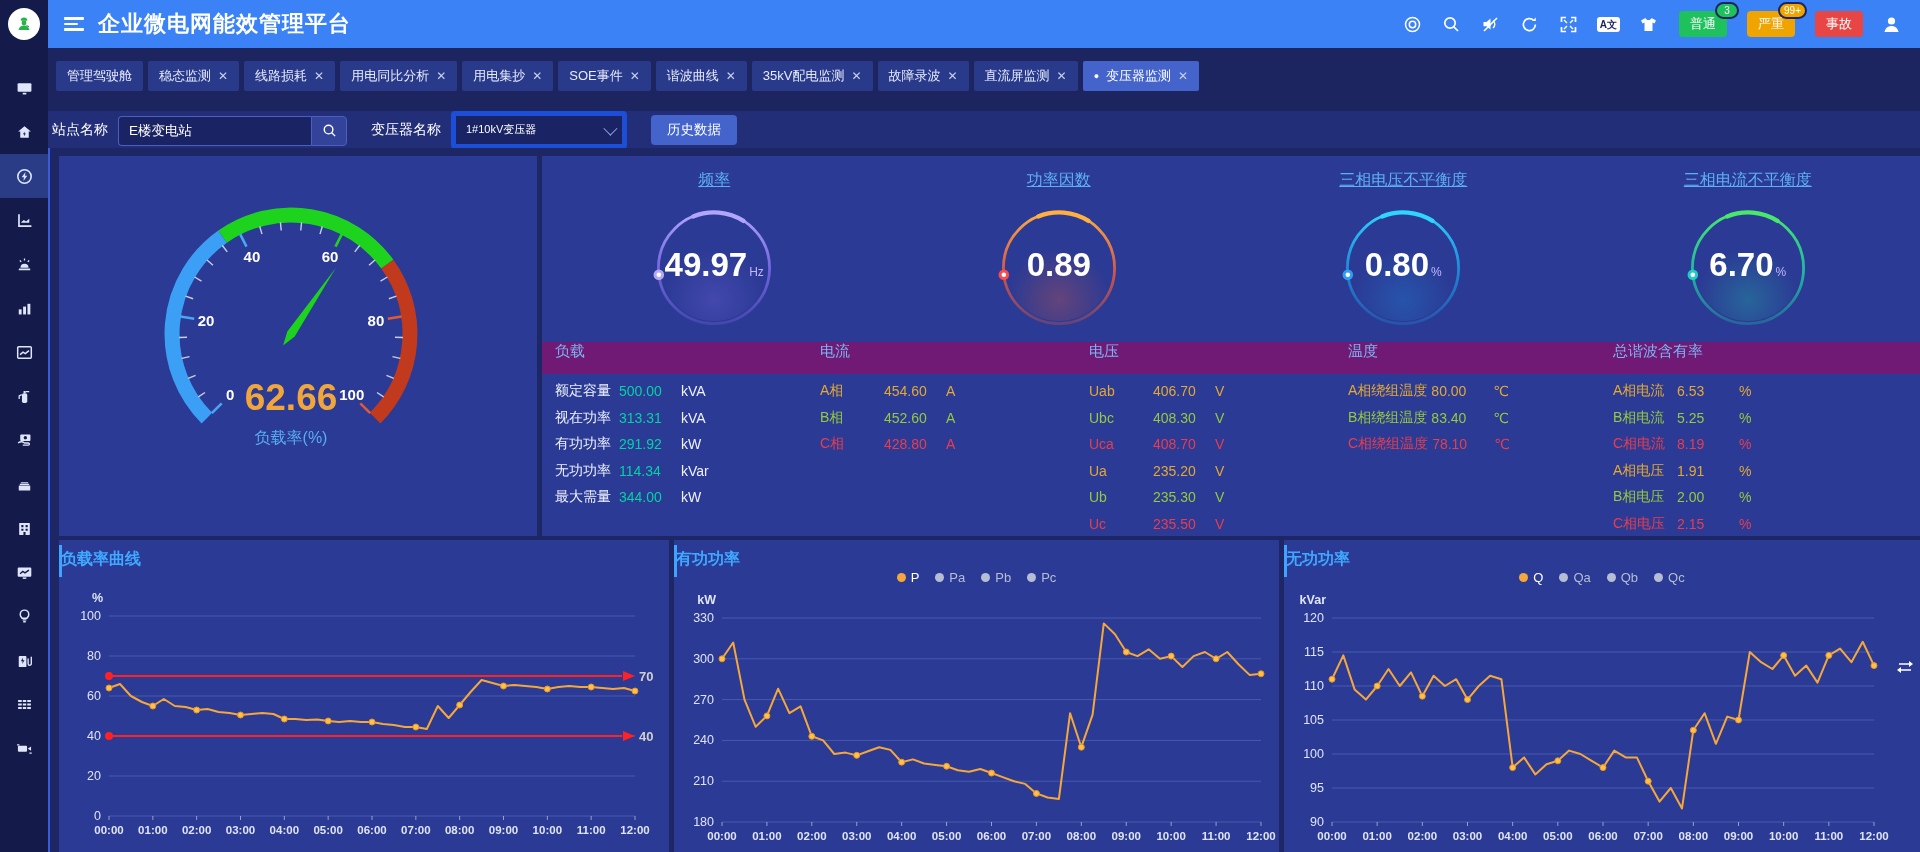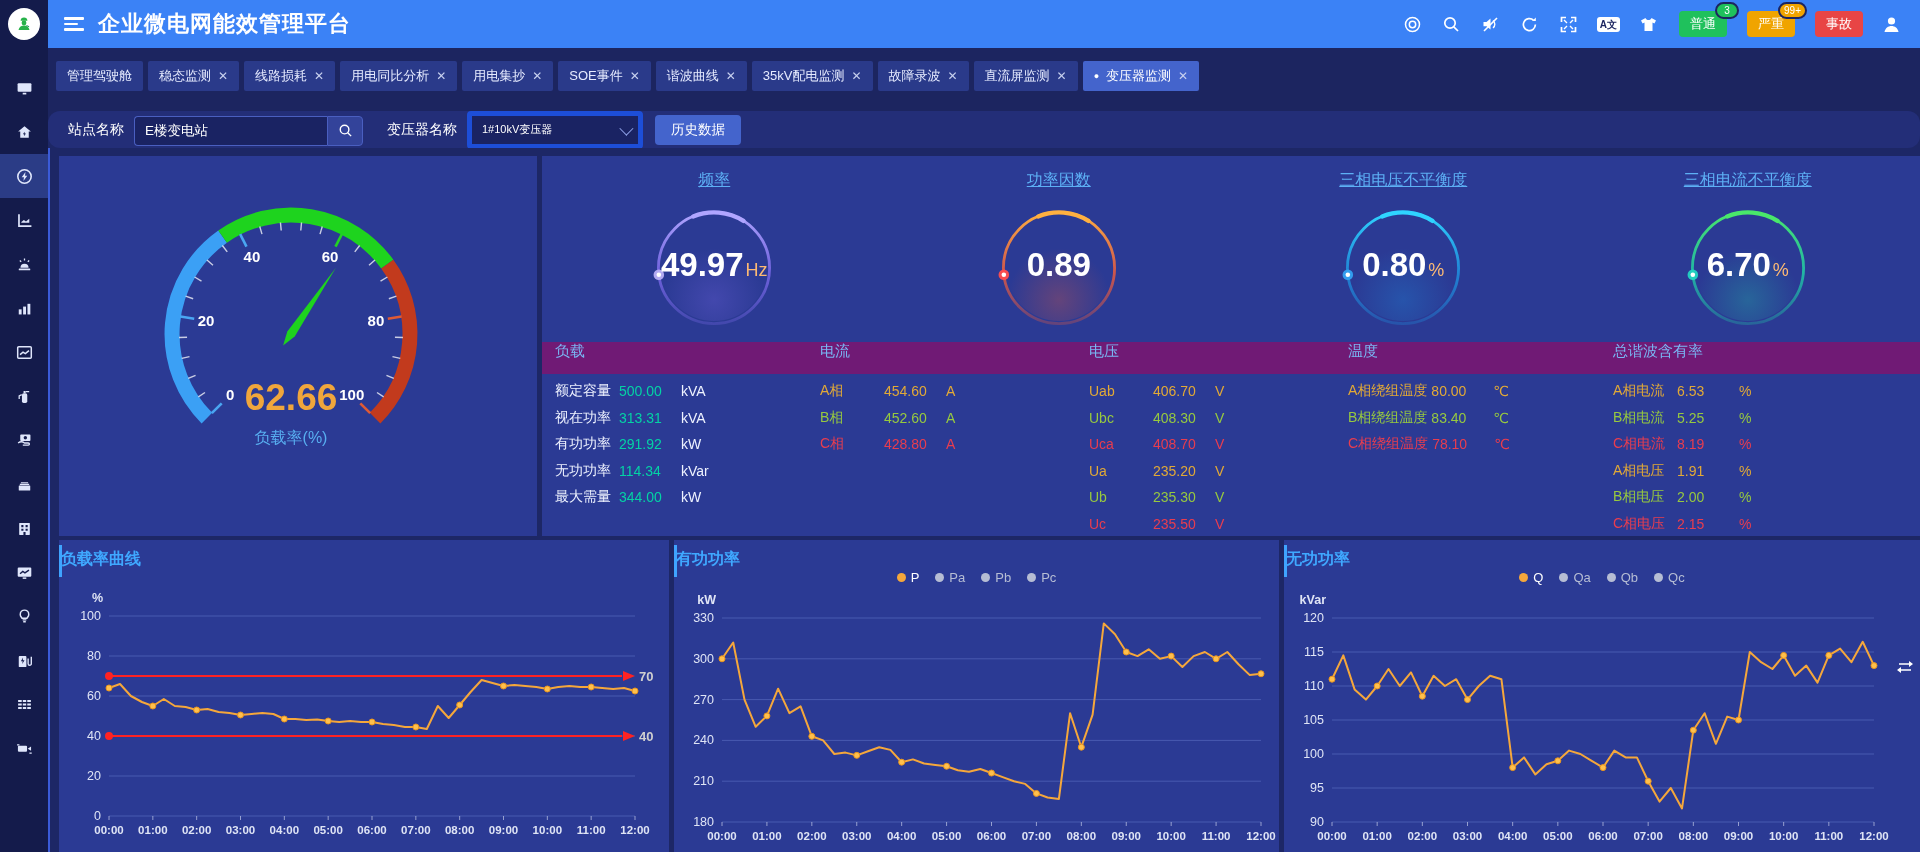--- a/index.html
+++ b/index.html
@@ -38,58 +38,58 @@
   .tabbar{position:absolute;left:48px;top:48px;right:0;height:61px;background:#1c2560;
           border-bottom:2px solid #3d5bcf;display:flex;align-items:flex-start;padding-top:13px;}
   .tabs{display:flex;gap:5px;padding-left:8px;}
   .tab{height:30px;background:#2a3a8a;color:#e6ebff;font-size:13px;display:flex;align-items:center;
        gap:7px;padding:0 11px;cursor:pointer;border-radius:2px;white-space:nowrap;}
   .tab.active{background:#4464cc;color:#fff;}
   .tab .dot{font-size:9px;line-height:1;}
   .tab-x{font-size:12px;color:#c9d2f0;cursor:pointer;line-height:1;}
   
   .filterbar{position:absolute;left:48px;top:111px;right:0;height:37px;background:#232e78;
-             display:flex;align-items:center;gap:10px;padding-left:20px;border-radius:12px;}
+             display:flex;align-items:center;gap:10px;padding-left:4px;}
   .f-label{font-size:14px;color:#fff;}
   .f-input-wrap{display:flex;height:28px;}
   .f-input-wrap input{width:172px;height:28px;background:#1a2363;border:1px solid #4a5fc0;
        border-right:none;border-radius:4px 0 0 4px;color:#fff;font-size:13.5px;padding:0 10px;
        outline:none;font-family:inherit;}
   .f-search-btn{width:36px;height:30px;background:#33439a;border:1px solid #4a5fc0;
        border-radius:0 4px 4px 0;display:flex;align-items:center;justify-content:center;
        color:#fff;cursor:pointer;box-sizing:border-box;}
   .f-search-btn svg{width:15px;height:15px;}
   .f-select{width:148px;height:28px;background:#1a2363;border:5px solid #1d4ed8;border-radius:4px;
        color:#fff;font-size:11px;display:flex;align-items:center;padding:0 8px 0 10px;
        cursor:pointer;justify-content:space-between;}
   .chev{width:9px;height:9px;border-right:1.6px solid #8fa2e8;border-bottom:1.6px solid #8fa2e8;
        transform:rotate(45deg) translateY(-2px);}
   .btn-history{height:30px;background:#4464cc;border:none;border-radius:4px;color:#fff;
-       font-size:13.5px;padding:0 16px;margin-left:2px;cursor:pointer;font-family:Liberation Mono, monospace;}
+       font-size:13.5px;padding:0 16px;margin-left:14px;cursor:pointer;font-family:Liberation Mono, monospace;}
   
   .content{position:absolute;left:48px;top:148px;right:0;bottom:0;background:#1d2766;
            border-left:2px solid #3b5bd8;}
   .panel{position:absolute;background:#2b3a94;}
   #gaugePanel{left:9px;top:8px;width:478px;height:380px;}
   #topPanel{left:492px;top:8px;right:0;height:380px;}
   #c1{left:9px;top:392px;width:610px;height:312px;}
   #c2{left:624px;top:392px;width:605px;height:312px;}
   #c3{left:1234px;top:392px;right:0;height:312px;}
   
   #gaugePanel svg{position:absolute;left:0;top:0;}
   
   .rings-row{position:absolute;left:0;top:0;right:0;height:182px;display:flex;}
   .ring-cell{flex:1;display:flex;flex-direction:column;align-items:center;}
   .ring-title{margin-top:14px;font-size:16px;color:#5db0f5;text-decoration:underline;}
   .ring-wrap{position:relative;width:150px;height:150px;margin-top:2px;}
   .ring-wrap svg{position:absolute;left:0;top:0;}
   .ring-value{position:absolute;left:0;top:50%;width:100%;transform:translateY(-52%);
       text-align:center;color:#fff;white-space:nowrap;}
   .ring-value .v{font-size:33px;font-weight:bold;}
-  .ring-value .u{font-size:18px;color:#fdba74;margin-left:2px;}
+  .ring-value .u{font-size:12px;color:#c4b5fd;margin-left:2px;}
   
   .tbl{position:absolute;left:0;right:0;top:186px;bottom:0;font-size:14px;}
   .tbl-head{position:absolute;left:0;right:0;top:0;height:32px;background:#701a75;display:flex;
       align-items:flex-start;color:#79b7f4;font-size:15px;}
   .tbl-body{position:absolute;left:0;right:0;top:36px;bottom:0;display:flex;}
   .t-col{box-sizing:border-box;padding-left:13px;}
   .th-cell{box-sizing:border-box;padding-left:13px;}
   .t-row{height:26.5px;display:flex;align-items:center;white-space:nowrap;}
   .t-label{display:inline-block;min-width:60px;margin-right:4px;}
   .t-val{display:inline-block;min-width:62px;}

